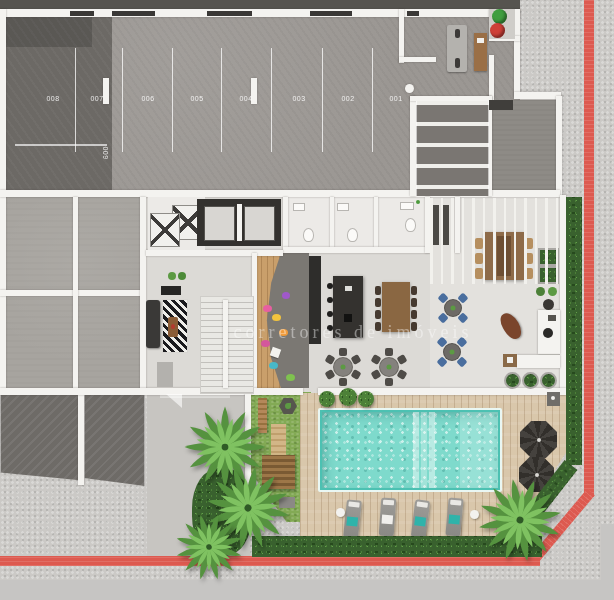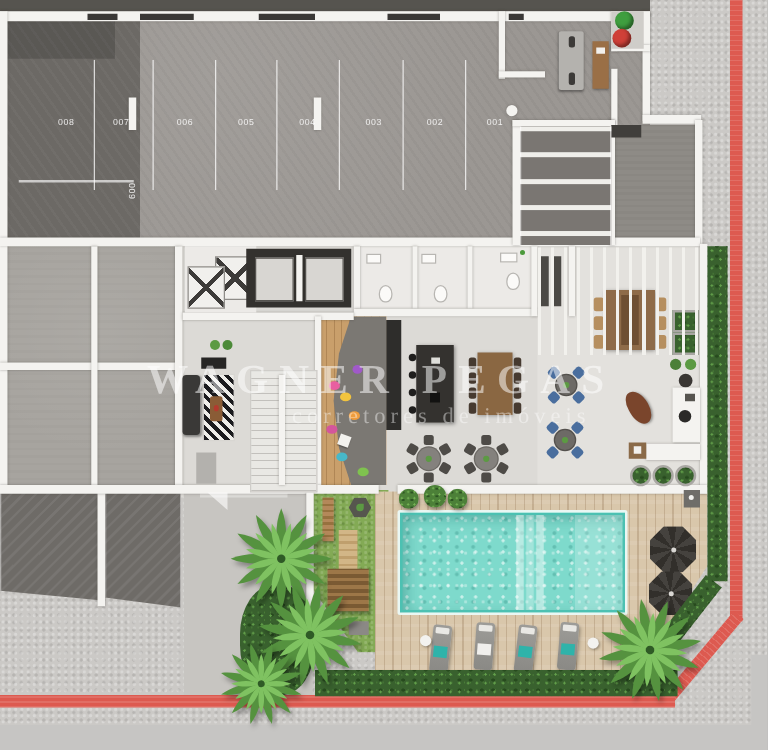--- a/index.html
+++ b/index.html
@@ -385,16 +385,15 @@
   <svg class="a" style="left:202px;top:462px;width:92px;height:92px;z-index:20;filter:drop-shadow(2px 3px 2px rgba(0,0,0,.35))" viewBox="-40 -40 80 80">
       <use href="#palmShape" transform="rotate(40)"></use>
     </svg>
   <svg class="a" style="left:172px;top:510px;width:74px;height:74px;z-index:20;filter:drop-shadow(2px 3px 2px rgba(0,0,0,.35))" viewBox="-40 -40 80 80">
       <use href="#palmShape" transform="rotate(75)"></use>
     </svg>
   <svg class="a" style="left:474px;top:474px;width:92px;height:92px;z-index:20;filter:drop-shadow(2px 3px 2px rgba(0,0,0,.35))" viewBox="-40 -40 80 80">
       <use href="#palmShape" transform="rotate(20)"></use>
     </svg>
 
-  <div class="a wm wm1" style="top:286px">WAGNER PEGAS</div>
   <div class="a wm wm2" style="top:322px">corretores de imóveis</div>
 
 </div>
 
 </body></html>

